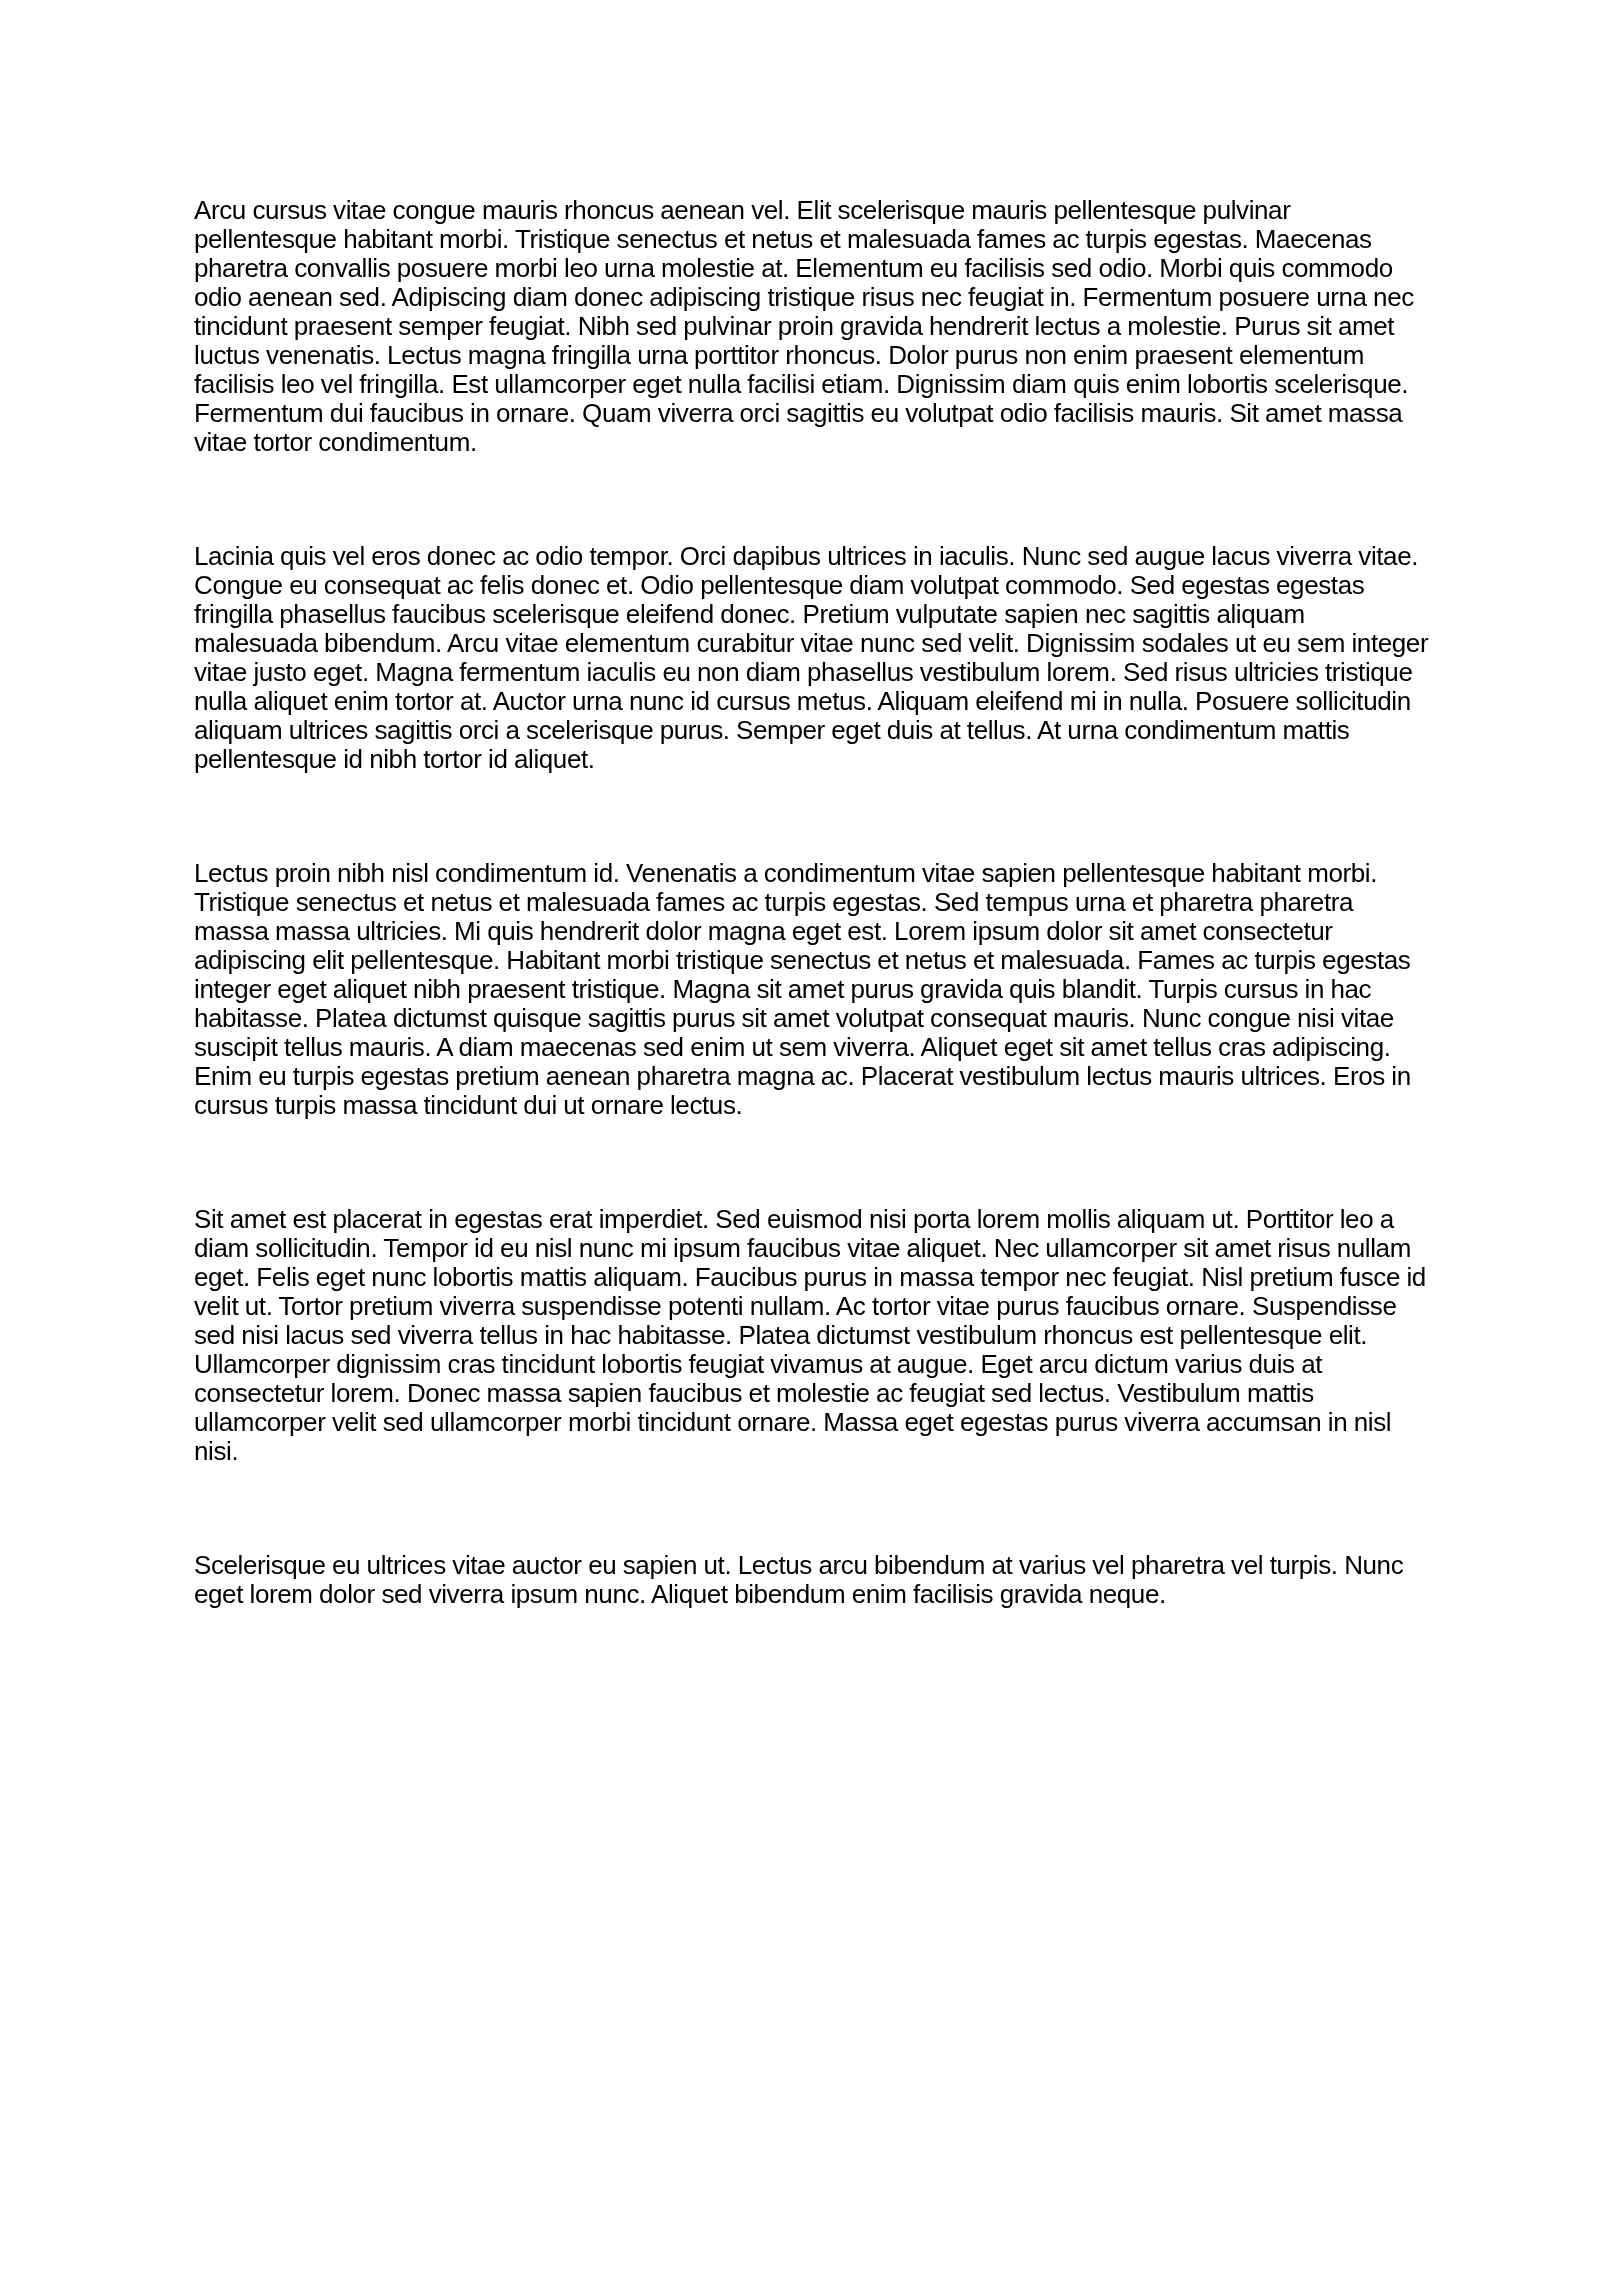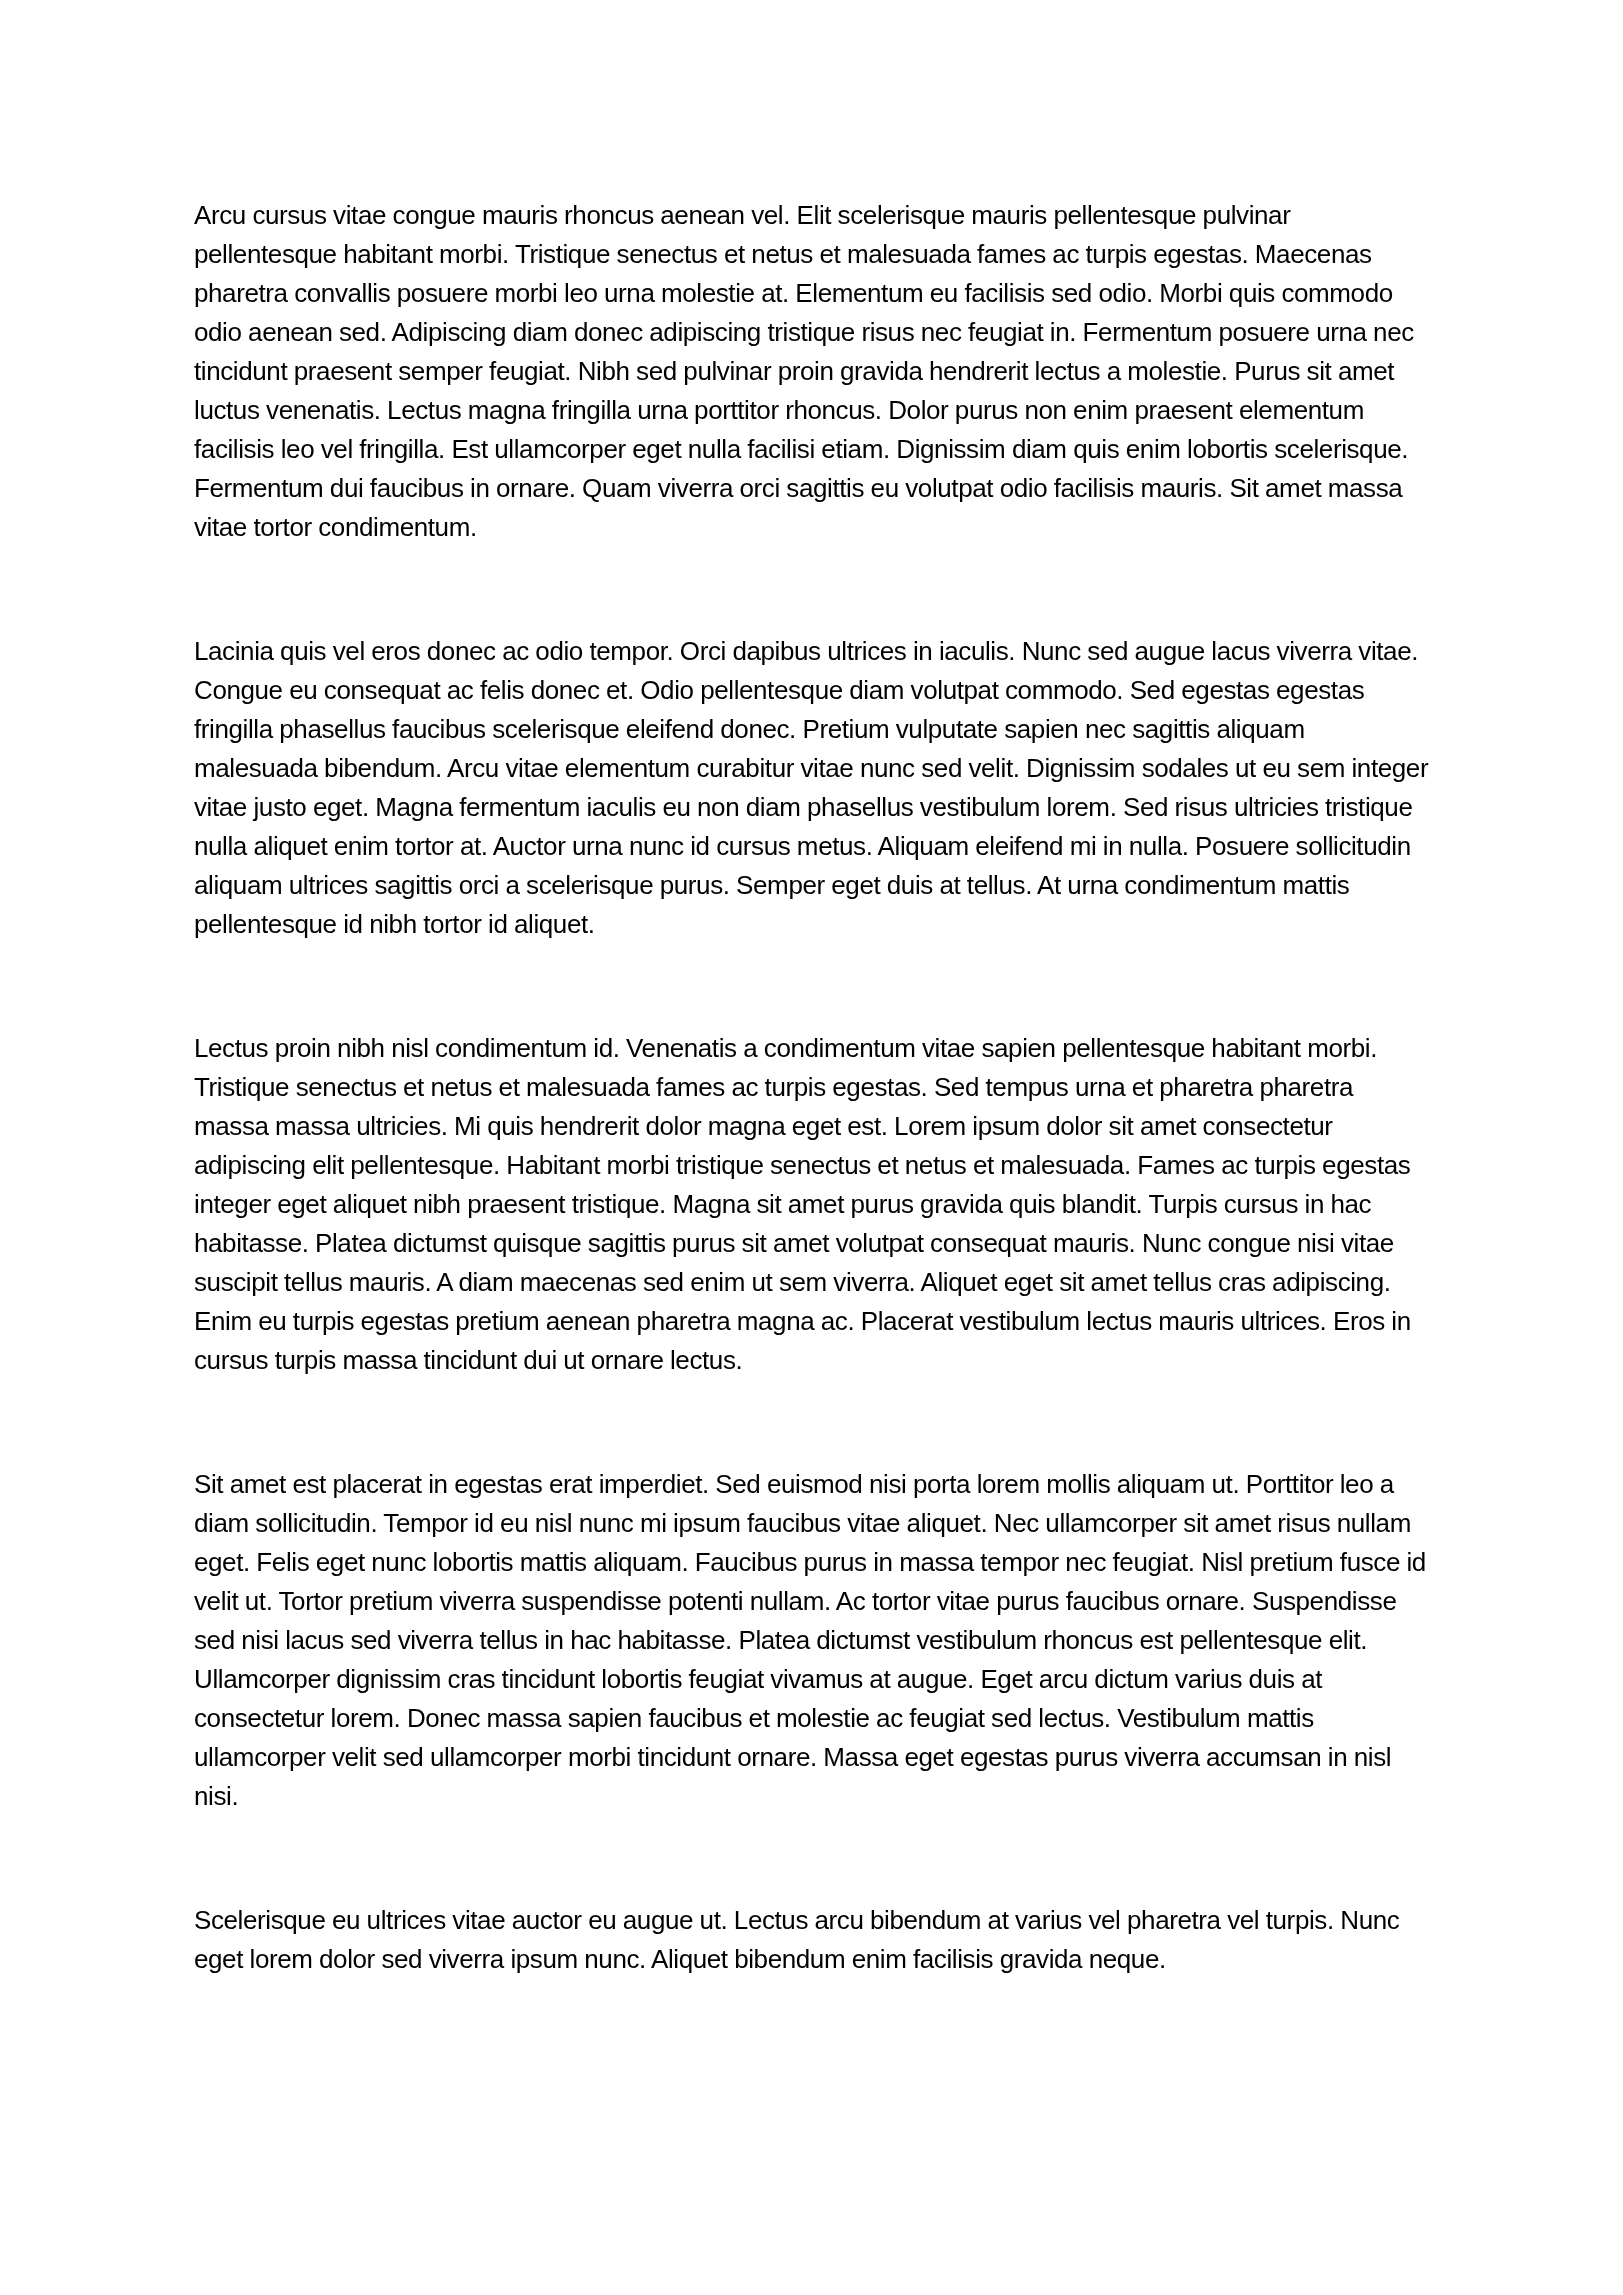--- a/index.html
+++ b/index.html
@@ -17,31 +17,31 @@
     overflow: hidden;
   }
   .doc-body {
     width: 1237px;
   }
   .doc-body p {
     margin: 0 0 85px 0;
     font-family: "Liberation Sans", "DejaVu Sans", sans-serif;
     font-size: 26px;
     letter-spacing: -0.4px;
-    line-height: 39px;
+    line-height: 29px;
     color: #000000;
     text-align: left;
     word-spacing: -0.3px;
   }
 </style>
 </head>
 <body>
 
 <div class="page">
   <div class="doc-body">
     <p>Arcu cursus vitae congue mauris rhoncus aenean vel. Elit scelerisque mauris pellentesque pulvinar pellentesque habitant morbi. Tristique senectus et netus et malesuada fames ac turpis egestas. Maecenas pharetra convallis posuere morbi leo urna molestie at. Elementum eu facilisis sed odio. Morbi quis commodo odio aenean sed. Adipiscing diam donec adipiscing tristique risus nec feugiat in. Fermentum posuere urna nec tincidunt praesent semper feugiat. Nibh sed pulvinar proin gravida hendrerit lectus a molestie. Purus sit amet luctus venenatis. Lectus magna fringilla urna porttitor rhoncus. Dolor purus non enim praesent elementum facilisis leo vel fringilla. Est ullamcorper eget nulla facilisi etiam. Dignissim diam quis enim lobortis scelerisque. Fermentum dui faucibus in ornare. Quam viverra orci sagittis eu volutpat odio facilisis mauris. Sit amet massa vitae tortor condimentum.</p>
     <p>Lacinia quis vel eros donec ac odio tempor. Orci dapibus ultrices in iaculis. Nunc sed augue lacus viverra vitae. Congue eu consequat ac felis donec et. Odio pellentesque diam volutpat commodo. Sed egestas egestas fringilla phasellus faucibus scelerisque eleifend donec. Pretium vulputate sapien nec sagittis aliquam malesuada bibendum. Arcu vitae elementum curabitur vitae nunc sed velit. Dignissim sodales ut eu sem integer vitae justo eget. Magna fermentum iaculis eu non diam phasellus vestibulum lorem. Sed risus ultricies tristique nulla aliquet enim tortor at. Auctor urna nunc id cursus metus. Aliquam eleifend mi in nulla. Posuere sollicitudin aliquam ultrices sagittis orci a scelerisque purus. Semper eget duis at tellus. At urna condimentum mattis pellentesque id nibh tortor id aliquet.</p>
     <p>Lectus proin nibh nisl condimentum id. Venenatis a condimentum vitae sapien pellentesque habitant morbi. Tristique senectus et netus et malesuada fames ac turpis egestas. Sed tempus urna et pharetra pharetra massa massa ultricies. Mi quis hendrerit dolor magna eget est. Lorem ipsum dolor sit amet consectetur adipiscing elit pellentesque. Habitant morbi tristique senectus et netus et malesuada. Fames ac turpis egestas integer eget aliquet nibh praesent tristique. Magna sit amet purus gravida quis blandit. Turpis cursus in hac habitasse. Platea dictumst quisque sagittis purus sit amet volutpat consequat mauris. Nunc congue nisi vitae suscipit tellus mauris. A diam maecenas sed enim ut sem viverra. Aliquet eget sit amet tellus cras adipiscing. Enim eu turpis egestas pretium aenean pharetra magna ac. Placerat vestibulum lectus mauris ultrices. Eros in cursus turpis massa tincidunt dui ut ornare lectus.</p>
     <p>Sit amet est placerat in egestas erat imperdiet. Sed euismod nisi porta lorem mollis aliquam ut. Porttitor leo a diam sollicitudin. Tempor id eu nisl nunc mi ipsum faucibus vitae aliquet. Nec ullamcorper sit amet risus nullam eget. Felis eget nunc lobortis mattis aliquam. Faucibus purus in massa tempor nec feugiat. Nisl pretium fusce id velit ut. Tortor pretium viverra suspendisse potenti nullam. Ac tortor vitae purus faucibus ornare. Suspendisse sed nisi lacus sed viverra tellus in hac habitasse. Platea dictumst vestibulum rhoncus est pellentesque elit. Ullamcorper dignissim cras tincidunt lobortis feugiat vivamus at augue. Eget arcu dictum varius duis at consectetur lorem. Donec massa sapien faucibus et molestie ac feugiat sed lectus. Vestibulum mattis ullamcorper velit sed ullamcorper morbi tincidunt ornare. Massa eget egestas purus viverra accumsan in nisl nisi.</p>
-    <p>Scelerisque eu ultrices vitae auctor eu augue ut. Lectus arcu bibendum at varius vel pharetra vel turpis. Nunc eget lorem dolor sed viverra ipsum nunc. Aliquet bibendum enim facilisis gravida neque.</p>
+    <p>Scelerisque eu ultrices vitae auctor eu sapien ut. Lectus arcu bibendum at varius vel pharetra vel turpis. Nunc eget lorem dolor sed viverra ipsum nunc. Aliquet bibendum enim facilisis gravida neque.</p>
   </div>
 </div>
 
 
 </body></html>

